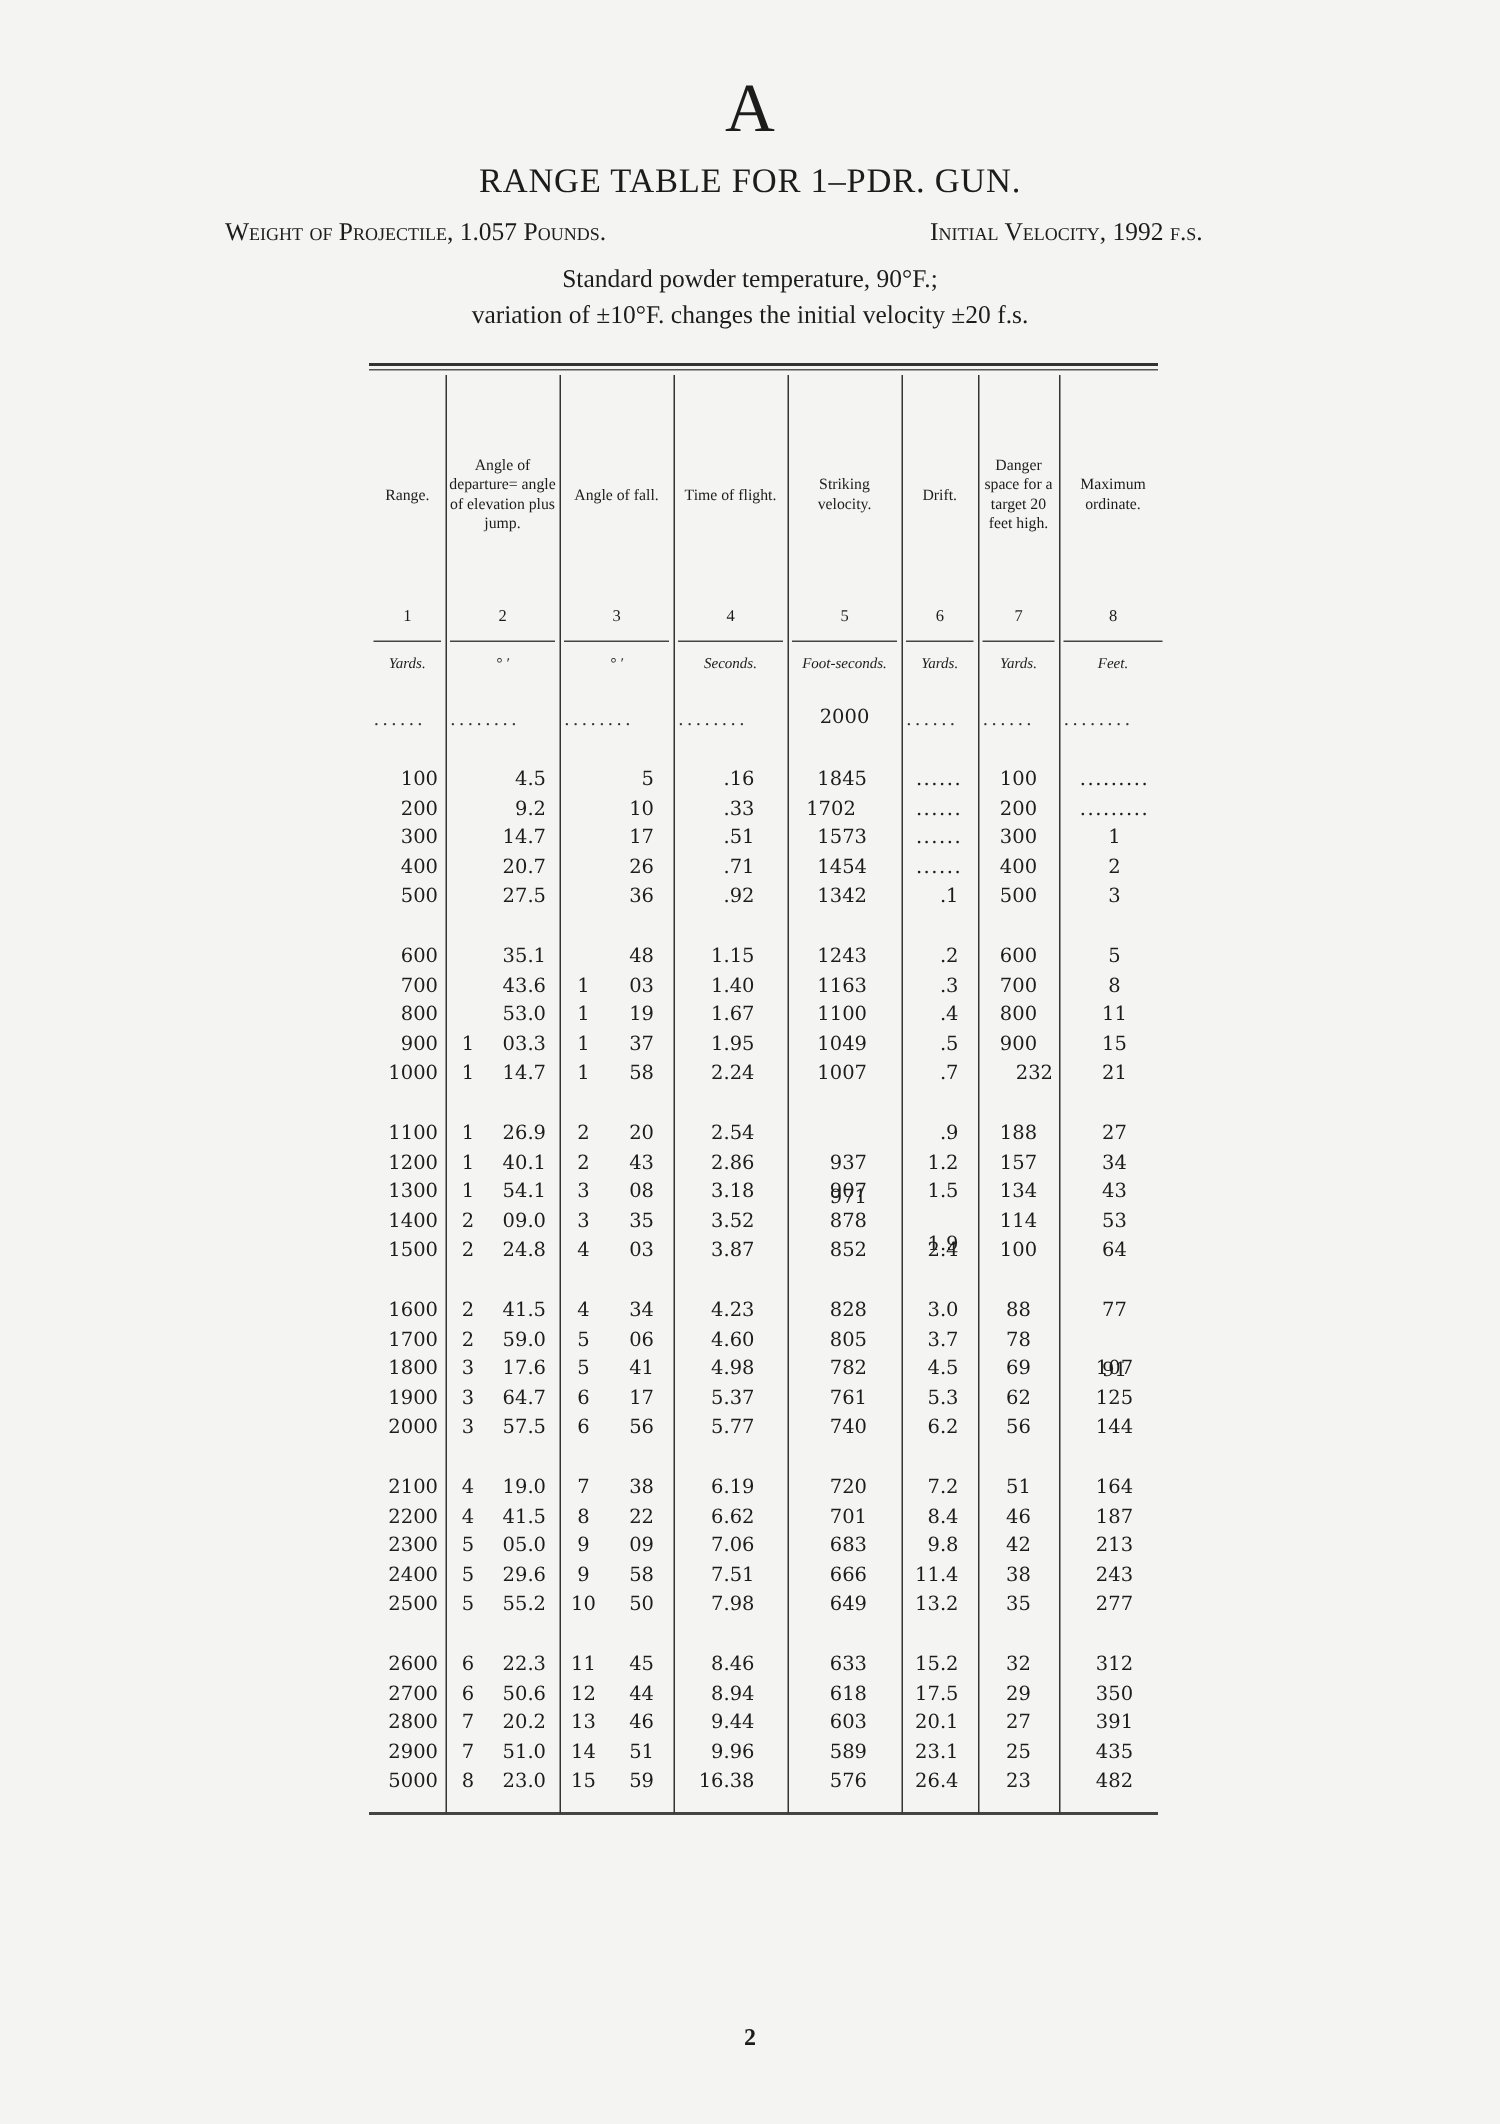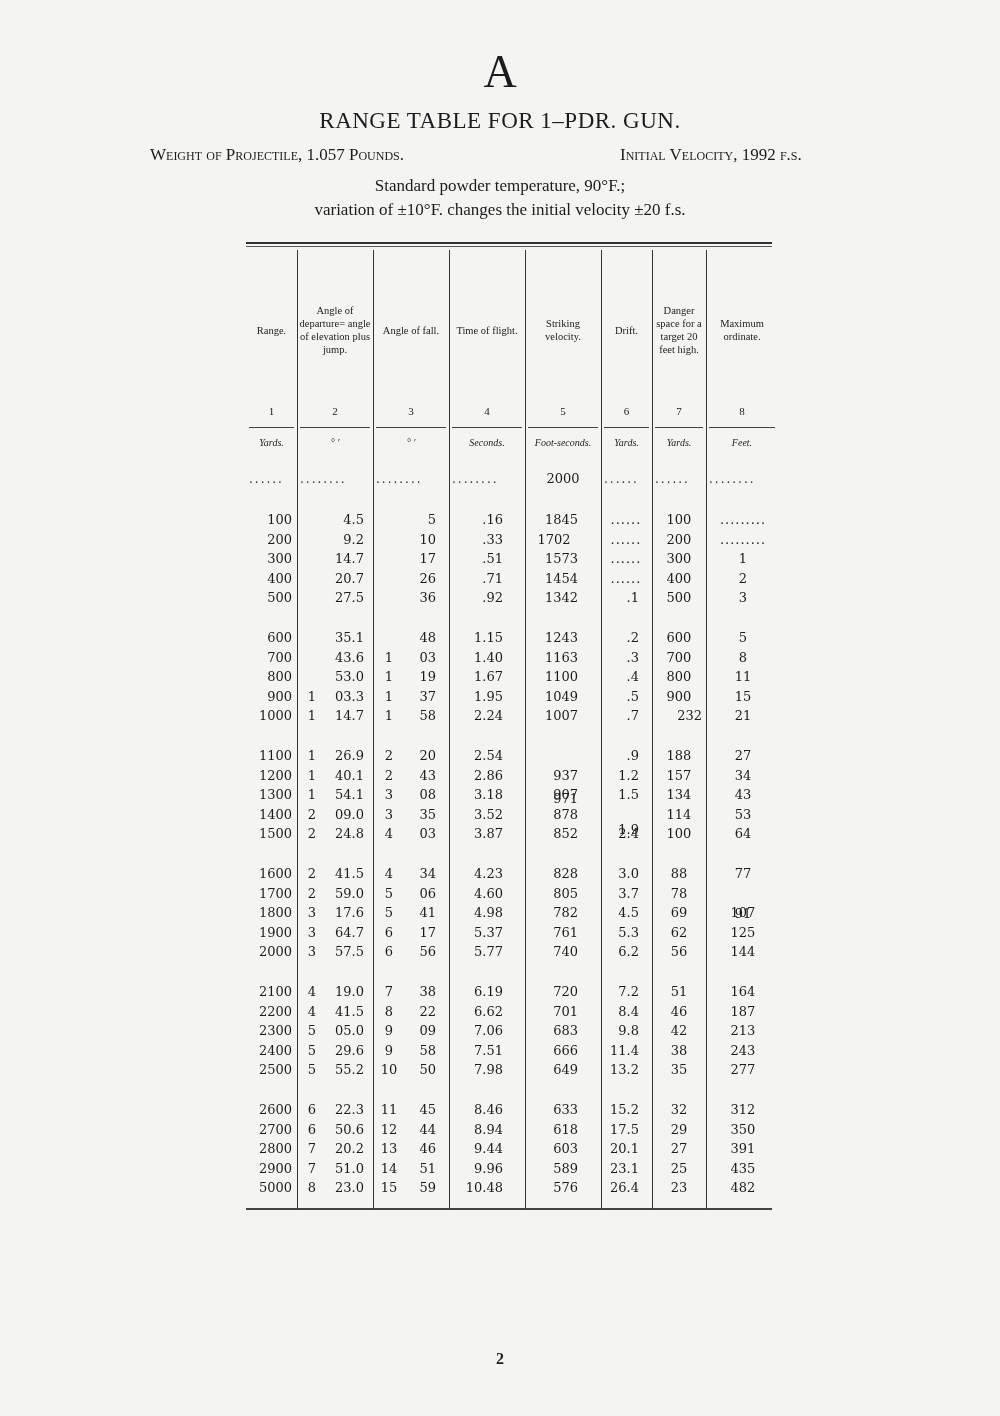--- a/index.html
+++ b/index.html
@@ -489,21 +489,21 @@
       <div class="cell r" style="left: 603px; width: 36px; top: 1158.8px;">23.1</div>
       <div class="cell c" style="left: 656px; width: 46px; top: 1158.8px;">25</div>
       <div class="cell c" style="left: 708px; width: 70px; top: 1158.8px;">435</div>
     </div>
     <div>
       <div class="cell r" style="left: 248px; width: 44px; top: 1178.4px;">5000</div>
       <div class="cell c" style="left: 303px; width: 18px; top: 1178.4px;">8</div>
       <div class="cell r" style="left: 320px; width: 44px; top: 1178.4px;">23.0</div>
       <div class="cell c" style="left: 378px; width: 22px; top: 1178.4px;">15</div>
       <div class="cell r" style="left: 400px; width: 36px; top: 1178.4px;">59</div>
-      <div class="cell r" style="left: 455px; width: 48px; top: 1178.4px;">10.48</div>
+      <div class="cell r" style="left: 455px; width: 48px; top: 1178.4px;">16.38</div>
       <div class="cell r" style="left: 530px; width: 48px; top: 1178.4px;">576</div>
       <div class="cell r" style="left: 603px; width: 36px; top: 1178.4px;">26.4</div>
       <div class="cell c" style="left: 656px; width: 46px; top: 1178.4px;">23</div>
       <div class="cell c" style="left: 708px; width: 70px; top: 1178.4px;">482</div>
     </div>
   </div>
 
 <div class="pageno">2</div>
 
 </body></html>

